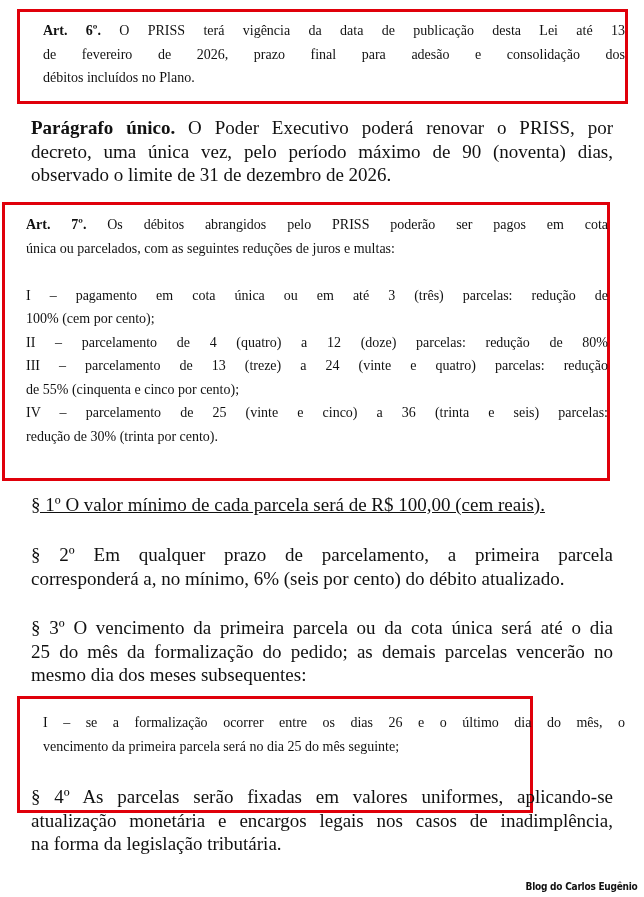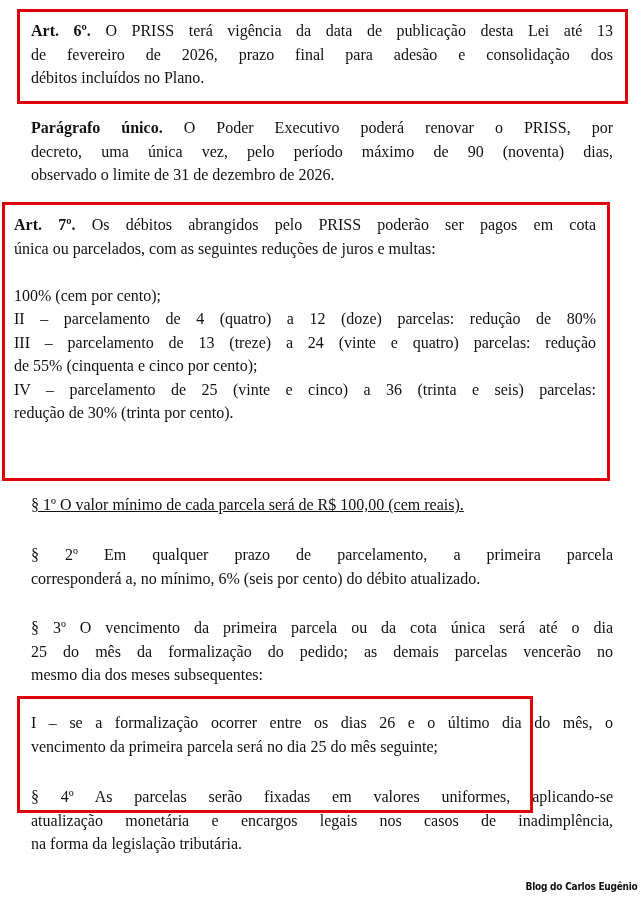--- a/index.html
+++ b/index.html
@@ -4,30 +4,30 @@
 <style>
   html, body { margin: 0; padding: 0; background: #ffffff; }
   body {
     width: 644px; height: 897px; position: relative; overflow: hidden;
     font-family: "Liberation Serif", "DejaVu Serif", serif;
     color: #111111;
   }
   .block {
     position: absolute;
     left: 31px; width: 582px;
-    font-size: 16px; line-height: 23.5px;
+    font-size: 19px; line-height: 23.5px;
     text-align: justify;
   }
   .boxed {
     position: absolute;
     border: 3px solid #e0000a;
     box-sizing: border-box;
   }
   .boxed .inner {
-    font-size: 16px; line-height: 23.5px; text-align: justify;
+    font-size: 14px; line-height: 23.5px; text-align: justify; margin-left: 12px;
   }
   b { font-weight: bold; }
   .line { display: block; text-align: justify; text-align-last: justify; }
   .line.last { text-align-last: left; }
   .watermark {
     position: absolute; right: 6px; bottom: 4px;
     font-family: "DejaVu Sans", "Liberation Sans", sans-serif;
     font-weight: bold; font-size: 11px; letter-spacing: -0.3px;
     transform: scaleX(0.82); transform-origin: right bottom;
     color: #111;
@@ -50,20 +50,21 @@
   <span class="line">decreto, uma única vez, pelo período máximo de 90 (noventa) dias,</span>
   <span class="line last">observado o limite de 31 de dezembro de 2026.</span>
 </div>
 
 <div class="boxed" style="left:2px; top:202px; width:608px; height:279px;">
   <div class="inner" style="position:absolute; left:9px; top:8px; width:582px;">
     <span class="line"><b>Art. 7º.</b><span> Os débitos abrangidos pelo PRISS poderão ser pagos em cota</span></span>
     <span class="line last">única ou parcelados, com as seguintes reduções de juros e multas:</span>
     <div class="gap"></div>
     <div>
+      <span class="line">I – pagamento em cota única ou em até 3 (três) parcelas: redução de</span>
       <span class="line last">100% (cem por cento);</span>
     </div>
     <div>
       <span class="line">II – parcelamento de 4 (quatro) a 12 (doze) parcelas: redução de 80%</span>
     </div>
     <div>
       <span class="line">III – parcelamento de 13 (treze) a 24 (vinte e quatro) parcelas: redução</span>
       <span class="line last">de 55% (cinquenta e cinco por cento);</span>
     </div>
     <div>

